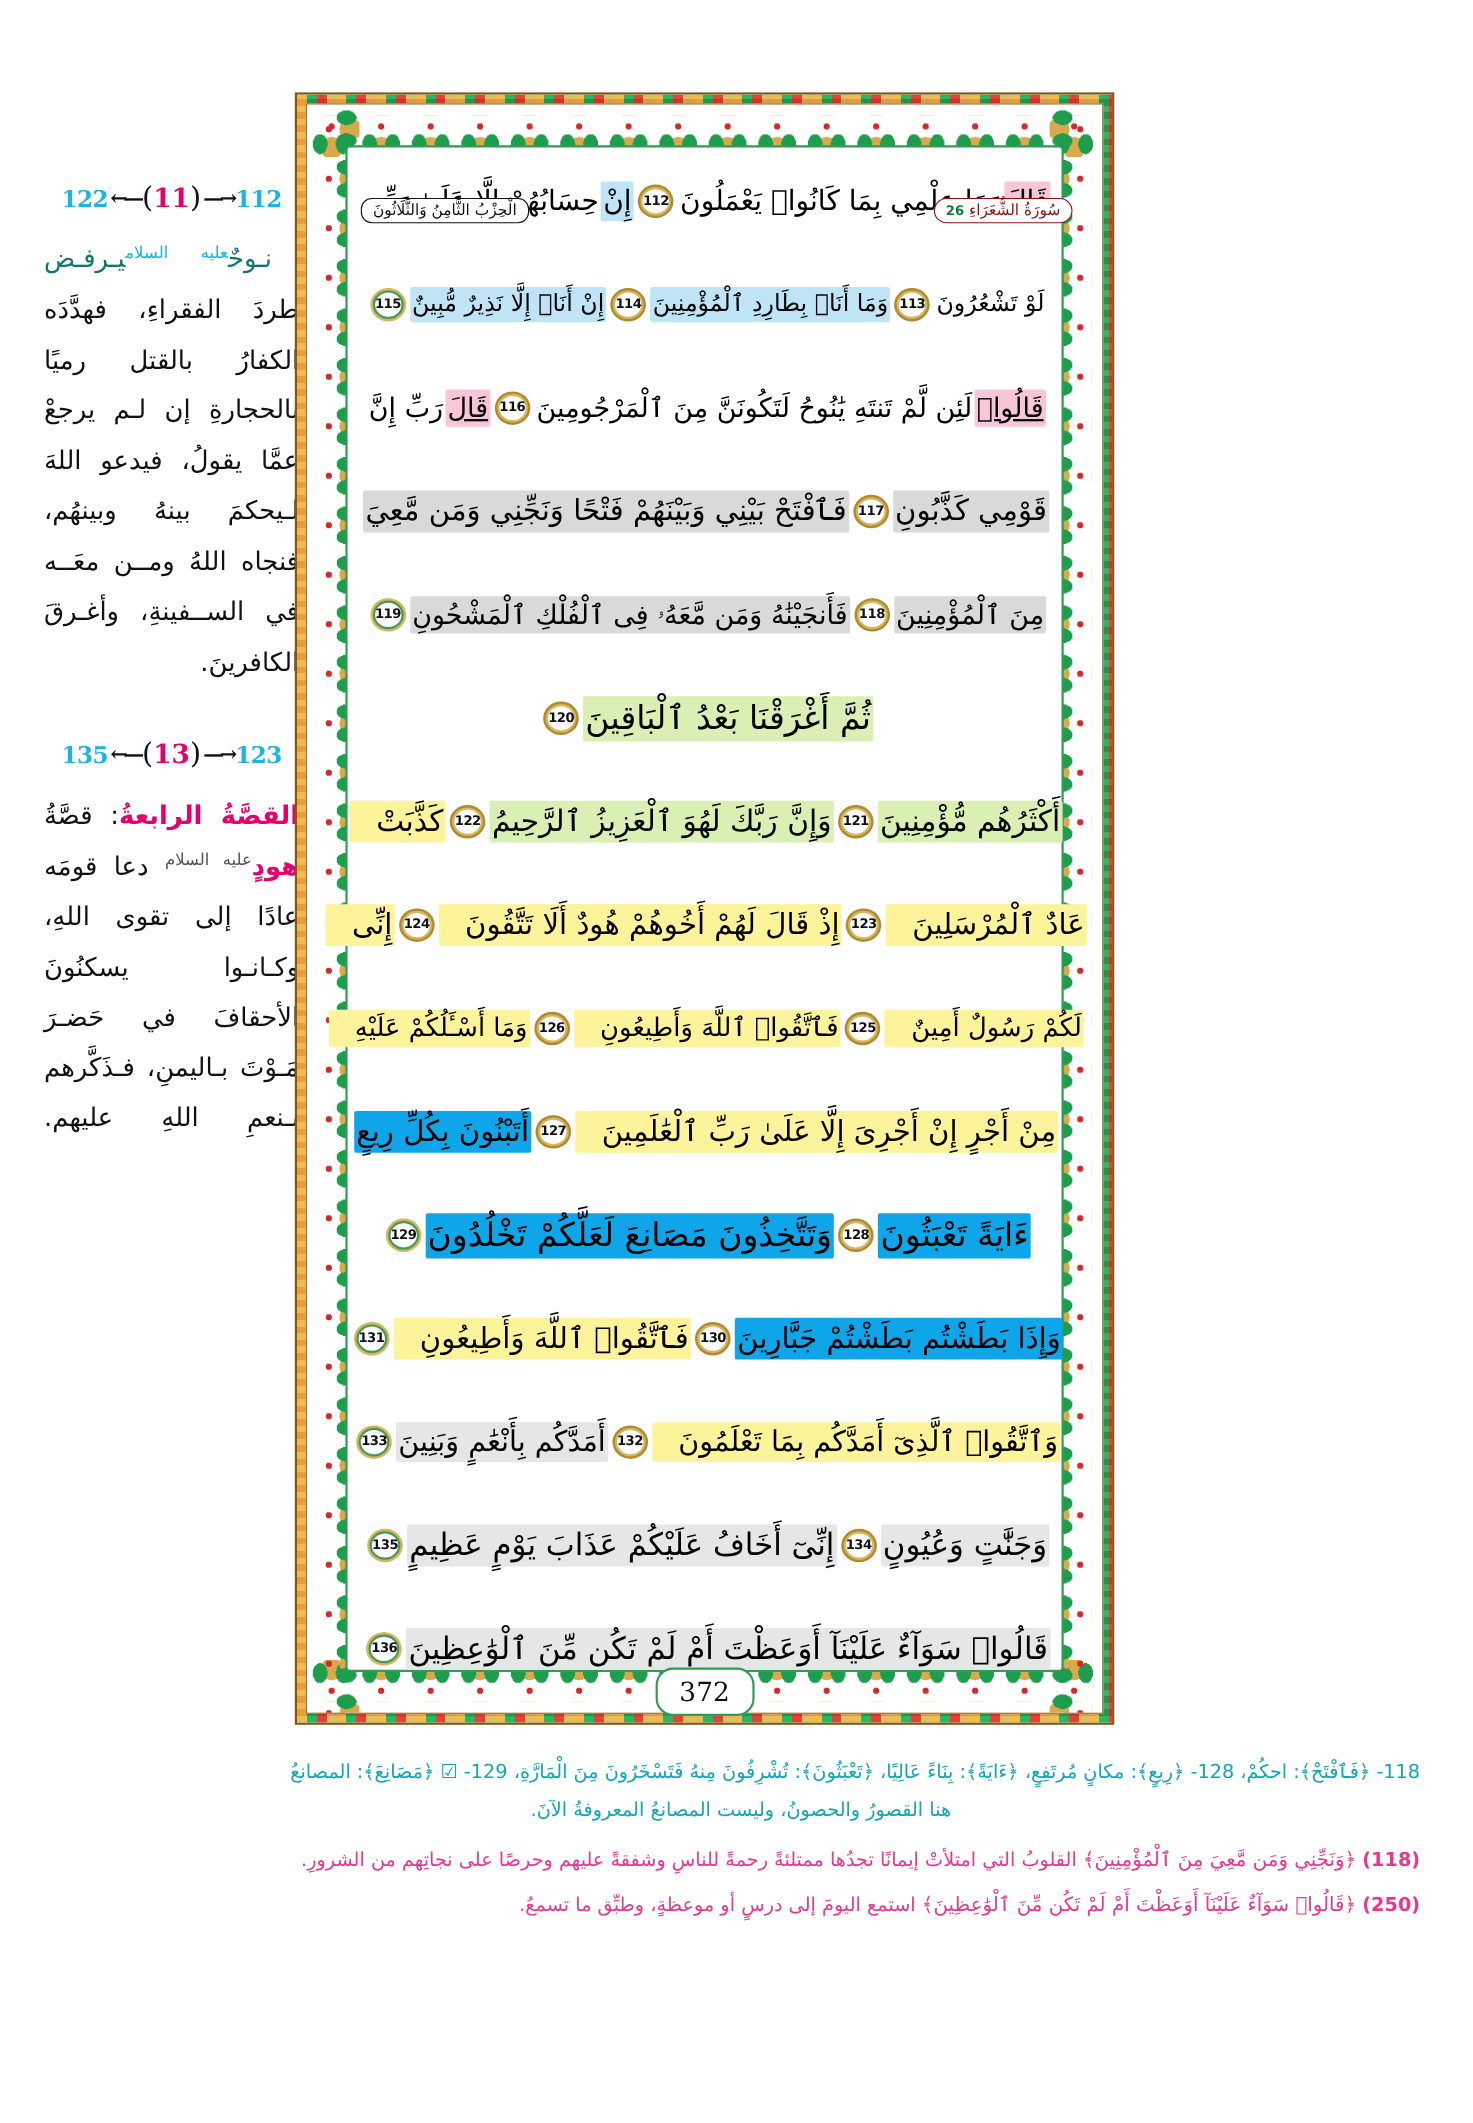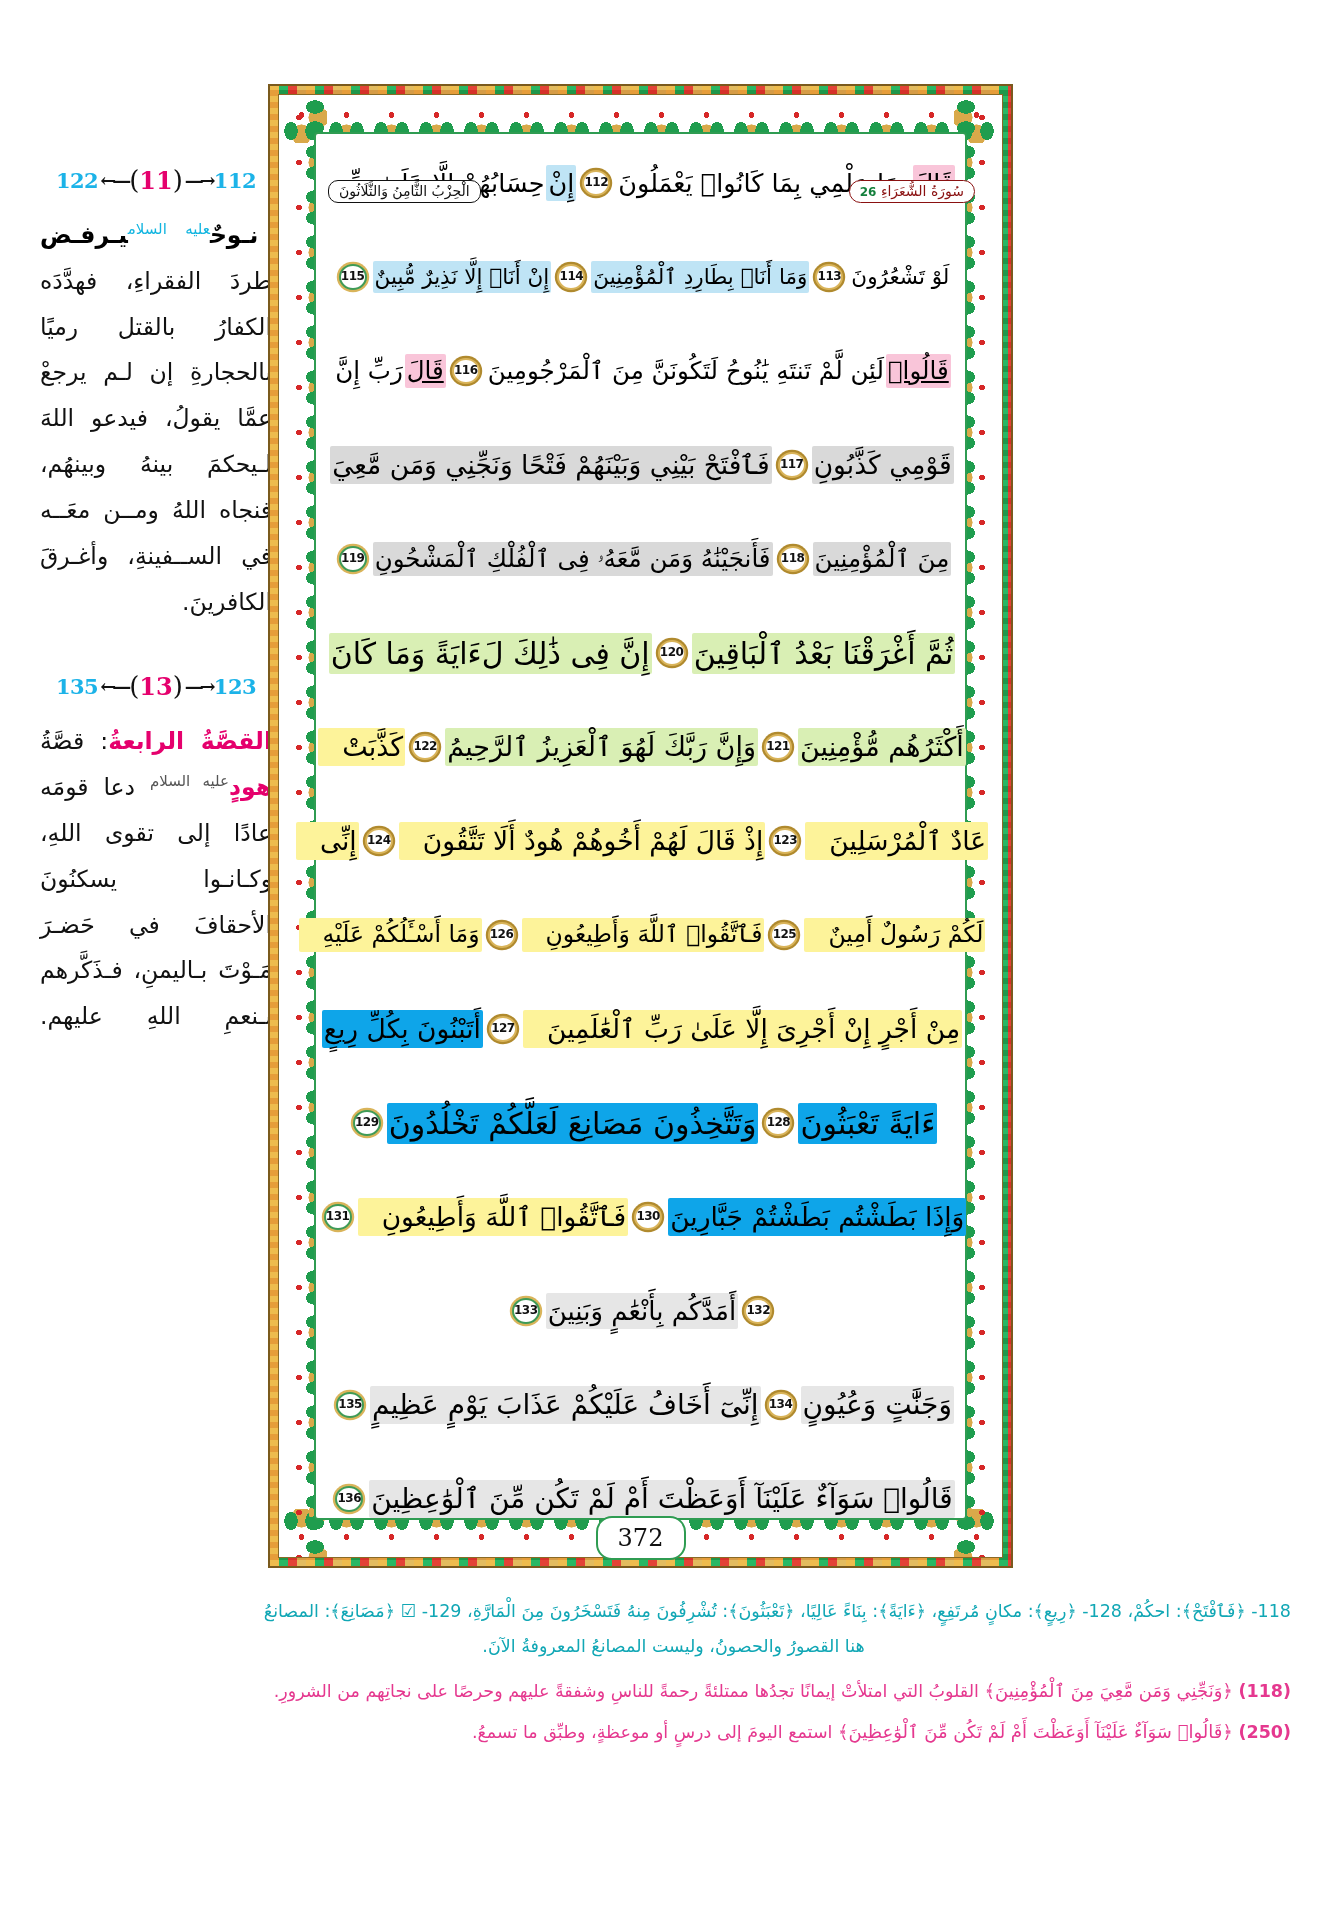--- a/index.html
+++ b/index.html
@@ -25,21 +25,21 @@
   .nav-paren .pl,.nav-paren .pr{color:#111;font-weight:normal;font-size:26px;}
   .arrow{color:#111;font-size:19px;line-height:1;}
   .arrow.long{letter-spacing:-4px;}
 
   .side-par{
     font-size:23.5px;line-height:1.95;color:#111;
     text-align:justify;text-align-last:justify;
     margin:0 0 6px 0;
     font-family:"DejaVu Sans","Liberation Sans",sans-serif;
   }
-  .side-par .cyan{color:#000000;font-weight:bold;}
+  .side-par .cyan{color:#0f766e;font-weight:normal;}
   .side-par .pink{color:#e5006d;font-weight:bold;}
   .side-par .sm{font-size:15px;color:#12b5e0;vertical-align:super;}
   .side-par .sm-pink{font-size:15px;color:#555;vertical-align:super;}
   .sidebar-block2{margin-top:46px;}
 
   
   .frame{
     position:absolute;left:268px;top:84px;width:745px;height:1484px;
   }
   .frame-outer{
@@ -307,21 +307,20 @@
         </div>
       </div>
       <div class="qline">
         <div class="qtext" style="font-size: 30px;">
           <span class="seg hl-green">ثُمَّ أَغْرَقْنَا بَعْدُ ٱلْبَاقِينَ</span>
           <span class="ayah gold">
             <span class="deco"></span>
             <span class="ring"></span>
             <span class="n">120</span>
           </span>
-          <span class="seg hl-green">إِنَّ فِى ذَٰلِكَ لَءَايَةً وَمَا كَانَ</span>
         </div>
       </div>
       <div class="qline">
         <div class="qtext" style="font-size: 27px;">
           <span class="seg hl-green">أَكْثَرُهُم مُّؤْمِنِينَ</span>
           <span class="ayah gold">
             <span class="deco"></span>
             <span class="ring"></span>
             <span class="n">121</span>
           </span>
@@ -406,20 +405,21 @@
           <span class="seg hl-yellow">فَٱتَّقُوا۟ ٱللَّهَ وَأَطِيعُونِ</span>
           <span class="ayah">
             <span class="deco"></span>
             <span class="ring"></span>
             <span class="n">131</span>
           </span>
         </div>
       </div>
       <div class="qline">
         <div class="qtext" style="font-size: 26px;">
+          <span class="seg hl-yellow">وَٱتَّقُوا۟ ٱلَّذِىٓ أَمَدَّكُم بِمَا تَعْلَمُونَ</span>
           <span class="ayah gold">
             <span class="deco"></span>
             <span class="ring"></span>
             <span class="n">132</span>
           </span>
           <span class="seg hl-ltgray">أَمَدَّكُم بِأَنْعَٰمٍ وَبَنِينَ</span>
           <span class="ayah">
             <span class="deco"></span>
             <span class="ring"></span>
             <span class="n">133</span>

